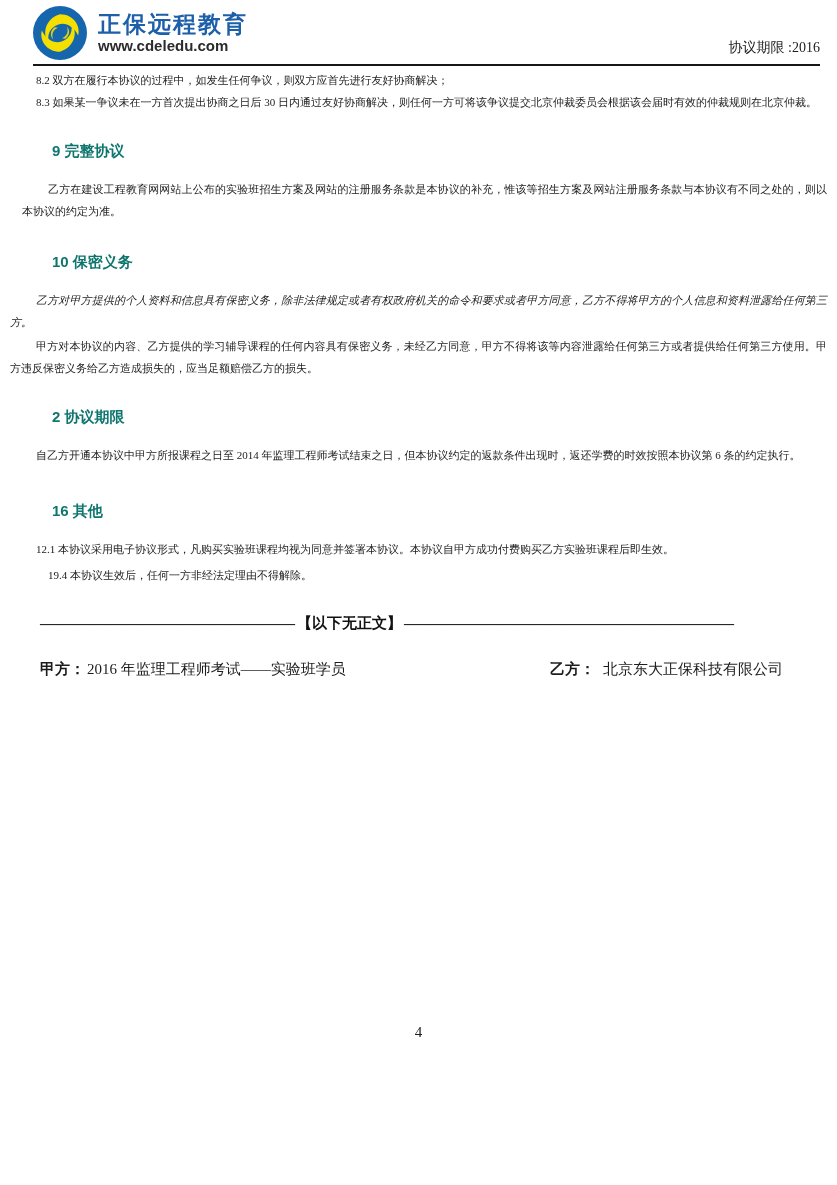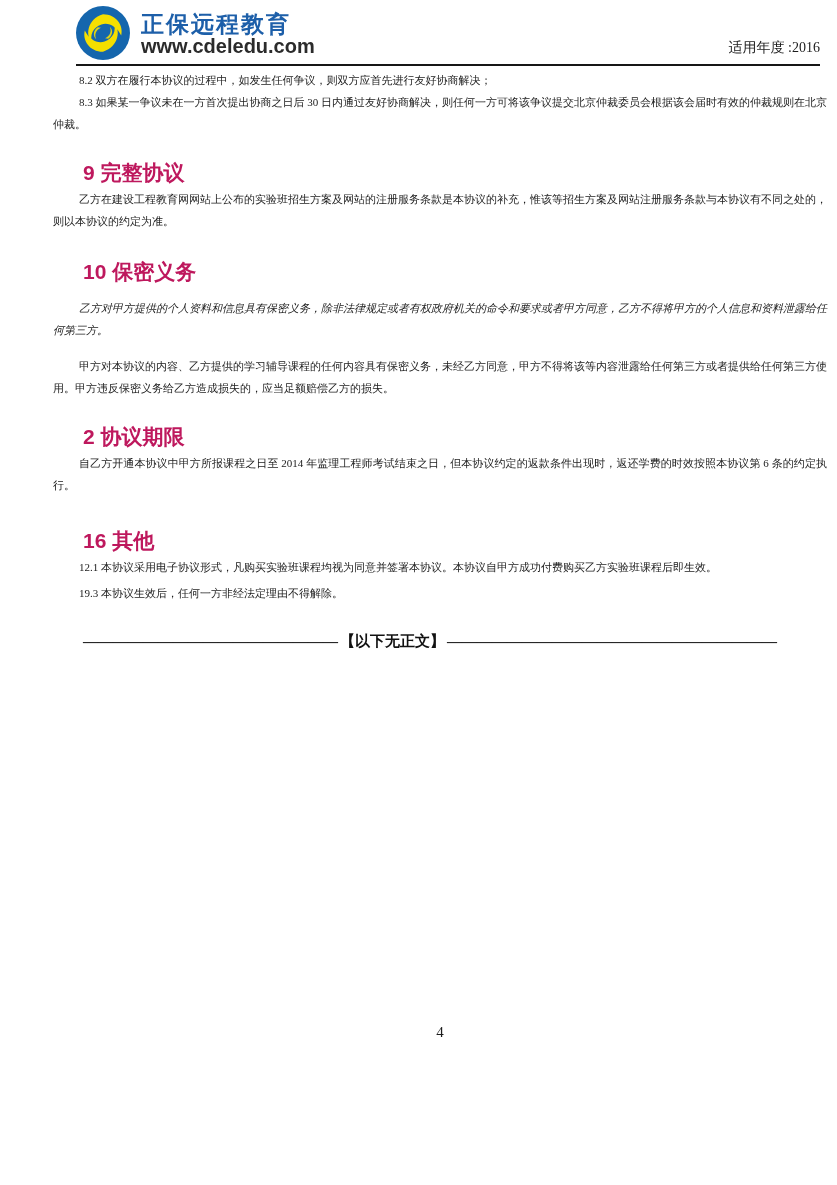--- a/index.html
+++ b/index.html
@@ -5,58 +5,57 @@
   html,body{margin:0;padding:0;background:#fff;}
   .page{
     position:relative;
     width:837px;height:1057px;
     background:#fff;
     color:#1c1c1c;
     font-family:"Liberation Serif","DejaVu Serif",serif;
     display:flex;flex-direction:column;
     overflow:hidden;
     box-sizing:border-box;
-    padding-left:43px;
   }
   
   .header{position:relative;padding:5px 17px 0 33px;}
   .header-top{display:flex;align-items:center;height:56px;}
   .logo-mark{width:54px;height:54px;flex:0 0 auto;}
   .brand-block{margin-left:11px;display:flex;flex-direction:column;justify-content:center;}
   .brand-name{
     font-family:"Liberation Sans","DejaVu Sans",sans-serif;
     font-weight:bold;font-size:23px;line-height:26px;
     color:#1d5fa9;letter-spacing:2px;
   }
   .brand-url{
     font-family:"Liberation Sans","DejaVu Sans",sans-serif;
-    font-weight:bold;font-size:20px;line-height:18px;color:#2b2b2b;
+    font-weight:bold;font-size:15px;line-height:18px;color:#2b2b2b;
   }
   .year-label{
     position:absolute;right:17px;bottom:5px;
     font-size:14px;line-height:16px;color:#1c1c1c;
   }
   .header-rule{border-top:2px solid #161616;margin:3px 17px 0 33px;}
   
   .content{padding:3px 10px 0 10px;}
   .para{
     margin:0;font-size:11px;line-height:22px;
     text-indent:26px;text-align:justify;
   }
   .section-heading{
-    margin:4px;font-size:21px;line-height:22px;font-weight:bold;
+    margin:16px;font-size:15px;line-height:22px;font-weight:bold;
     font-family:"Liberation Sans","DejaVu Sans",sans-serif;
-    padding-left:26px;color:#be185d;
+    padding-left:26px;color:#0f766e;
   }
   .mt-sec{margin-top:27px;}
   .mt-sec10{margin-top:29px;}
   .mt-sec12{margin-top:34px;}
-  .mt-para-sm{margin-top:4px;}
+  .mt-para-sm{margin-top:4px;margin-left:12px;}
   .mt-para-10{margin-top:14px;font-style:italic;}
-  .mt-para-2{margin-top:14px;}
+  .mt-para-2{margin-top:2px;}
   
   .divider{
     margin-top:26px;padding-left:30px;
     display:flex;align-items:center;
     font-weight:bold;font-size:15px;line-height:22px;
     white-space:nowrap;overflow:hidden;color:#111;
   }
   .divider .dashes{letter-spacing:0;}
   .divider .label{padding:0 2px;}
   
@@ -89,49 +88,57 @@
             <path d="M24 21 C19 23 17.5 28 19.5 32 C16 29 16.5 23.5 21 20.5 Z" opacity="0.9"></path>
             <path d="M28 31 C33 29 34.5 24 32.5 20 C36 23 35.5 28.5 31 31.5 Z" opacity="0.9"></path>
           </g>
         </svg>
       </span>
       <div class="brand-block">
         <span class="brand-name">正保远程教育</span>
         <span class="brand-url">www.cdeledu.com</span>
       </div>
     </div>
-    <span class="year-label">适用年度 :2016</span>
+    <span class="year-label">协议期限 :2016</span>
   </div>
   <div class="header-rule"></div>
 
   <div class="content">
 
     <p class="para">8.2 双方在履行本协议的过程中，如发生任何争议，则双方应首先进行友好协商解决；</p>
     <p class="para">8.3 如果某一争议未在一方首次提出协商之日后 30 日内通过友好协商解决，则任何一方可将该争议提交北京仲裁委员会根据该会届时有效的仲裁规则在北京仲裁。</p>
 
     <h2 class="section-heading mt-sec">9 完整协议</h2>
     <p class="para mt-para-sm">乙方在建设工程教育网网站上公布的实验班招生方案及网站的注册服务条款是本协议的补充，惟该等招生方案及网站注册服务条款与本协议有不同之处的，则以本协议的约定为准。</p>
 
     <h2 class="section-heading mt-sec10">10 保密义务</h2>
     <p class="para mt-para-10">乙方对甲方提供的个人资料和信息具有保密义务，除非法律规定或者有权政府机关的命令和要求或者甲方同意，乙方不得将甲方的个人信息和资料泄露给任何第三方。</p>
     <p class="para mt-para-2">甲方对本协议的内容、乙方提供的学习辅导课程的任何内容具有保密义务，未经乙方同意，甲方不得将该等内容泄露给任何第三方或者提供给任何第三方使用。甲方违反保密义务给乙方造成损失的，应当足额赔偿乙方的损失。</p>
 
     <h2 class="section-heading mt-sec">2 协议期限</h2>
     <p class="para">自乙方开通本协议中甲方所报课程之日至 2014 年监理工程师考试结束之日，但本协议约定的返款条件出现时，返还学费的时效按照本协议第 6 条的约定执行。</p>
 
     <h2 class="section-heading mt-sec12">16 其他</h2>
     <p class="para">12.1 本协议采用电子协议形式，凡购买实验班课程均视为同意并签署本协议。本协议自甲方成功付费购买乙方实验班课程后即生效。</p>
-    <p class="para mt-para-sm">19.3 本协议生效后，任何一方非经法定理由不得解除。</p>
+    <p class="para mt-para-sm">19.4 本协议生效后，任何一方非经法定理由不得解除。</p>
 
     <div class="divider">
       <span class="dashes">—————————————————</span>
       <span class="label">【以下无正文】</span>
       <span class="dashes">——————————————————————</span>
     </div>
 
+    <div class="signature-row">
+      <span class="sig-left">
+        <span class="sig-label">甲方：</span><span class="sig-value">2016 年监理工程师考试——实验班学员</span>
+      </span>
+      <span class="sig-right">
+        <span class="sig-label">乙方：</span><span class="sig-value">北京东大正保科技有限公司</span>
+      </span>
+    </div>
 
   </div>
 
   <div class="footer">
     <span class="page-number">4</span>
   </div>
 
 </div>
 
 </body></html>

